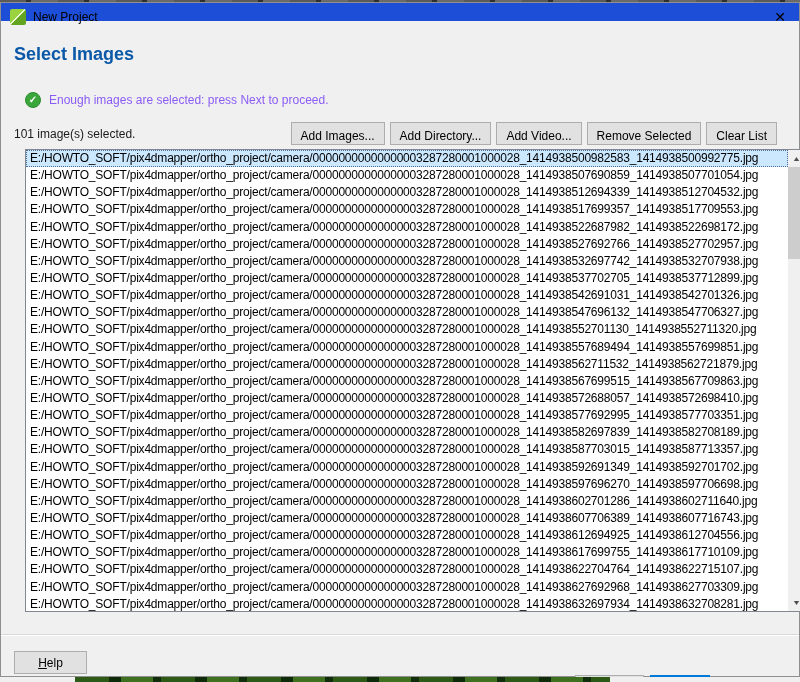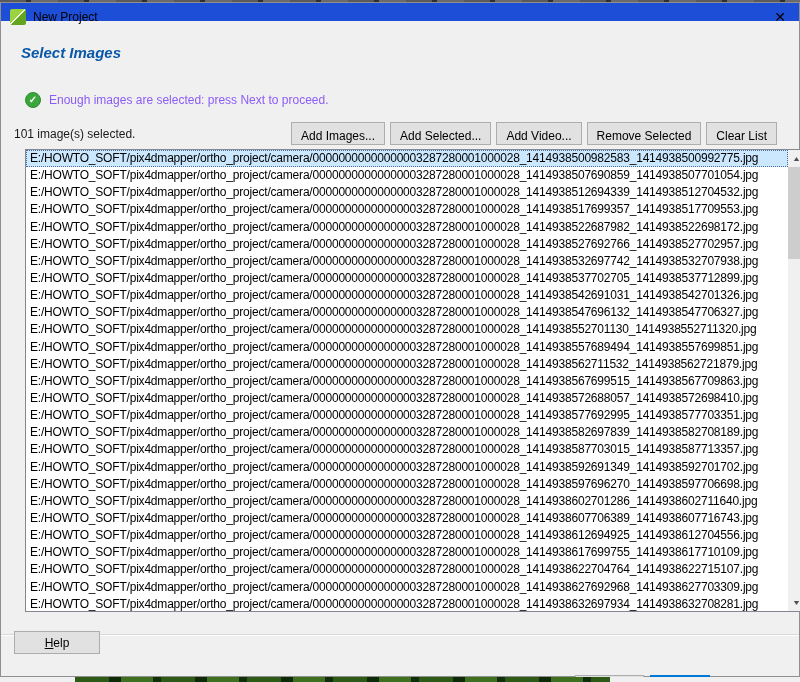--- a/index.html
+++ b/index.html
@@ -15,22 +15,22 @@
   .dialog { position:absolute; left:0; top:2px; width:800px; height:675px;
     background:#f0f0f0; border:1px solid #8f8f8f; }
 
   .titlebar { position:absolute; left:0; top:0; width:100%; height:18px; background:#1d4ed8;padding-left:12px; }
   .app-icon { position:absolute; left:9px; top:6px; width:16px; height:16px; border-radius:2px;
     background:linear-gradient(135deg, var(--logo-green-light) 0 45%, #eef7d8 45% 53%, var(--logo-green-dark) 53% 100%); }
   .win-title { position:absolute; left:32px; top:0; line-height:28px; font-size:12px; color:#000; }
   .close-btn { position:absolute; right:4px; top:0; width:30px; height:28px; text-align:center;
     line-height:28px; font-size:14px; color:#000; cursor:pointer; }
 
-  .heading { position:absolute; left:20px; top:41px; font-size:15px; font-weight:bold;
-    color:var(--accent-blue);font-style:italic; }
+  .heading { position:absolute; left:13px; top:41px; font-size:18px; font-weight:bold;
+    color:var(--accent-blue); }
 
   .status-row { position:absolute; left:24px; top:88px; height:18px; display:flex; align-items:center; }
   .check-icon { width:16px; height:16px; border-radius:50%; background:var(--success-green);
     border:1px solid #2f8c33; color:#fff; font-size:10px; font-weight:bold; text-align:center;
     line-height:14px; flex:0 0 16px; }
   .status-text { margin-left:8px; font-size:12px; color:#8b5cf6; white-space:nowrap; }
 
   .count-label { position:absolute; left:13px; top:124px; font-size:12px; color:#1a1a1a; }
   .toolbar { position:absolute; right:22px; top:119px; display:flex; gap:5px; }
   .tb-btn { height:23px; padding:6px 9px; font-size:12px; color:#000; background:#e1e1e1;
@@ -49,21 +49,21 @@
   .sb-btn.up { top:0; }  .sb-btn.down { bottom:0; }
   .sb-arrow { font-size:7px; color:#505050; line-height:1; transform:scaleX(1.3); }
   .sb-track { position:absolute; left:0; top:17px; bottom:17px; width:17px; }
   .sb-thumb { position:absolute; left:0; top:0; width:17px; height:92px; background:#cdcdcd; cursor:pointer; }
 
   .separator { position:absolute; left:0; right:0; top:631px; height:2px;
     border-top:1px solid #d9d9d9; border-bottom:1px solid #ffffff; }
 
   .btn { height:23px; font-size:12px; color:#000; background:#e1e1e1; border:1px solid #adadad;
     font-family:"Liberation Sans", sans-serif; cursor:pointer; }
-  .help-btn { position:absolute; left:13px; top:628px; width:86px; }
+  .help-btn { position:absolute; left:13px; top:648px; width:73px; }
   .footer-right { position:absolute; right:11px; top:672px; display:flex; gap:6px;text-decoration:underline; }
   .back-btn { width:69px; }
   .next-btn { width:60px; border:2px solid var(--default-button-border); }
   .cancel-btn { width:72px;margin-top:12px; }
   .u { text-decoration:underline; }
 
   
   .bg-bottom { position:absolute; left:0; top:677px; width:800px; height:5px; background:#f0f0f0; }
   .green-fragment { position:absolute; left:75px; top:0; width:535px; height:5px;
     background:repeating-linear-gradient(90deg,#2d5a16 0 34px,#0e2a08 34px 46px,#3f7020 46px 78px,#122d0c 78px 86px); }
@@ -87,21 +87,21 @@
 
     <div class="status-row">
       <span class="check-icon">✓</span>
       <span class="status-text">Enough images are selected: press Next to proceed.</span>
     </div>
 
     <div class="count-label">101 image(s) selected.</div>
 
     <div class="toolbar">
       <button class="tb-btn">Add Images...</button>
-      <button class="tb-btn">Add Selected...</button>
+      <button class="tb-btn">Add Directory...</button>
       <button class="tb-btn">Add Video...</button>
       <button class="tb-btn">Remove Selected</button>
       <button class="tb-btn">Clear List</button>
     </div>
 
     <div class="listbox">
       <div class="rows" id="rows">
           <div class="row selected">E:/HOWTO_SOFT/pix4dmapper/ortho_project/camera/00000000000000003287280001000028_1414938500982583_1414938500992775.jpg</div>
           <div class="row">E:/HOWTO_SOFT/pix4dmapper/ortho_project/camera/00000000000000003287280001000028_1414938507690859_1414938507701054.jpg</div>
           <div class="row">E:/HOWTO_SOFT/pix4dmapper/ortho_project/camera/00000000000000003287280001000028_1414938512694339_1414938512704532.jpg</div>

